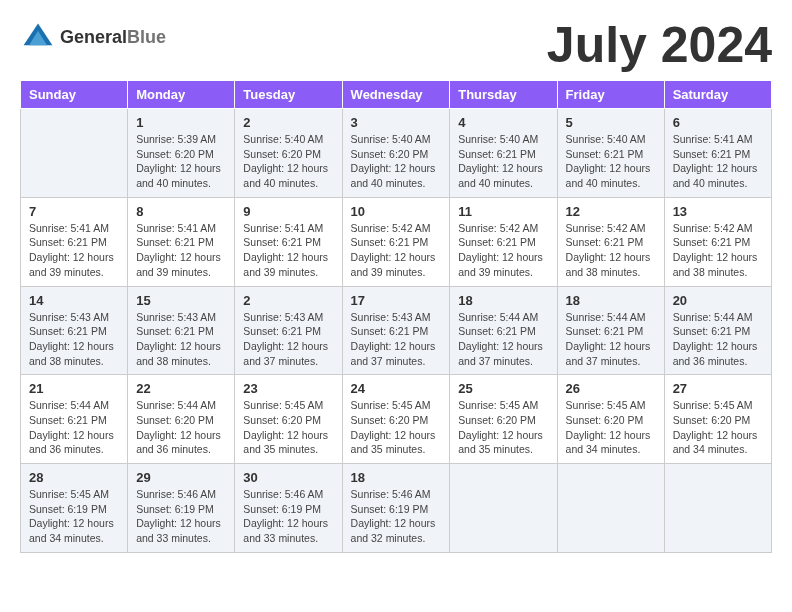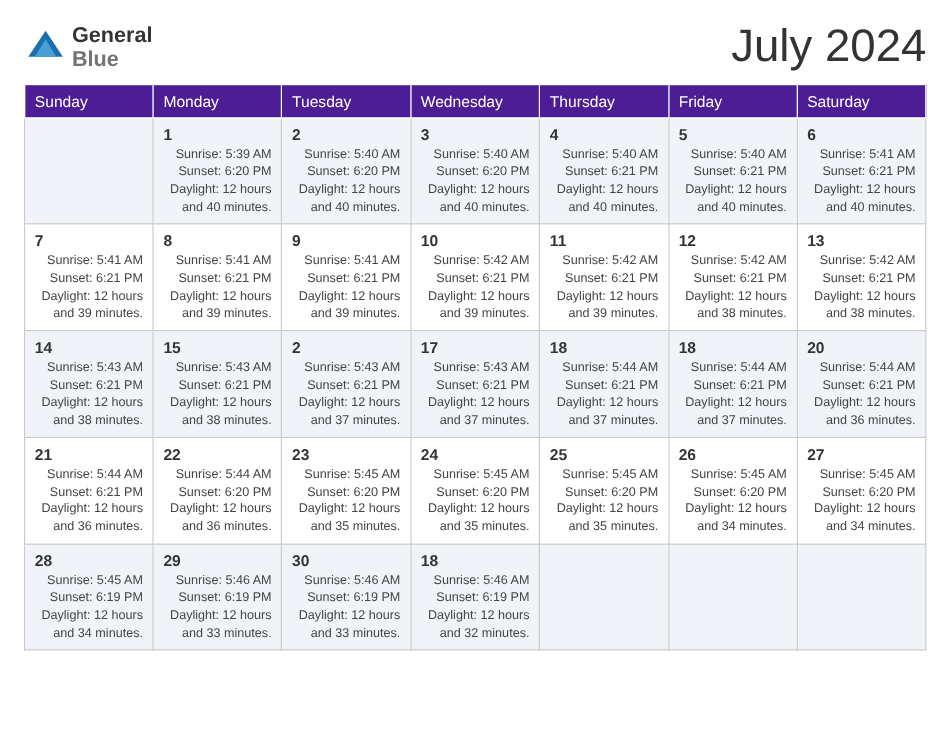--- a/index.html
+++ b/index.html
@@ -16,63 +16,63 @@
       align-items: flex-start;
       margin-bottom: 10px;
     }
     .logo {
       display: flex;
       align-items: center;
       gap: 4px;
     }
     .logo-text {
       display: flex;
-      flex-direction: column;
+      flex-direction: row;
       line-height: 1.1;
     }
     .logo-general {
       font-size: 18px;
       font-weight: bold;
       color: #333;
     }
     .logo-blue {
       font-size: 18px;
       font-weight: bold;
       color: #737373;
     }
     .logo-icon {
       width: 36px;
       height: 36px;
     }
     .title-section {
       text-align: right;
     }
     .month-title {
-      font-size: 38px;
-      font-weight: normal;
+      font-size: 50px;
+      font-weight: bold;
       color: #333;
       line-height: 1;
     }
     .location-title {
       font-size: 16px;
       color: #555;
       margin-top: 4px;
     }
     table {
       width: 100%;
       border-collapse: collapse;
       font-size: 11px;
     }
     thead tr th {
-      background-color: #4c1d95;
+      background-color: #8b5cf6;
       color: white;
       padding: 6px 8px;
       text-align: left;
       font-size: 13px;
-      font-weight: normal;
+      font-weight: bold;
       border: 1px solid #fff;
     }
     tbody tr td {
       border: 1px solid #ccc;
       padding: 6px 8px;
       vertical-align: top;
       width: 108px;
       min-height: 80px;
     }
     tbody tr:nth-child(odd) td {
@@ -85,21 +85,20 @@
       font-size: 13px;
       font-weight: bold;
       color: #333;
       display: block;
       margin-bottom: 2px;
     }
     .day-info {
       color: #444;
       font-size: 10.5px;
       line-height: 1.4;
-      text-align: right;
     }
     .empty-cell {
       background-color: #f9f9f9;
     }
   </style>
 </head>
 <body>
 
 <div class="header">
   <div class="logo">

